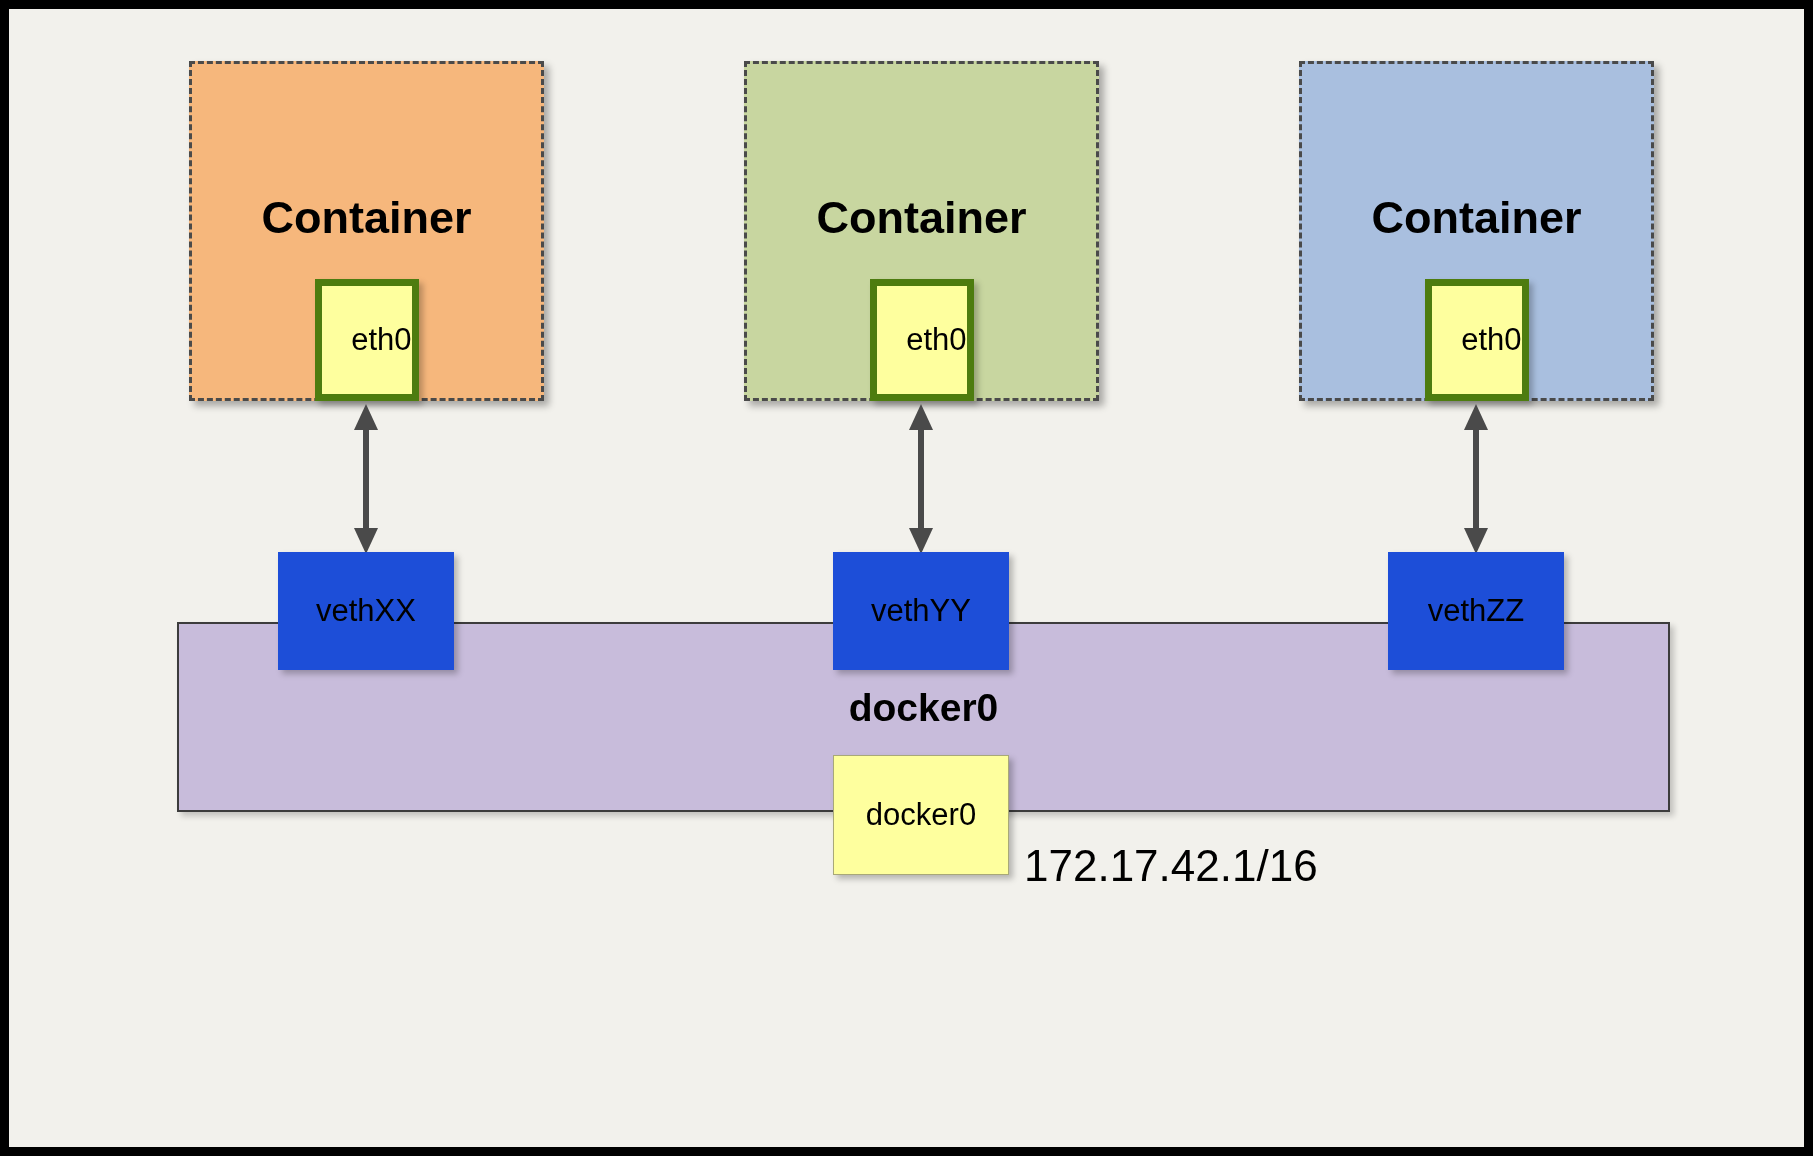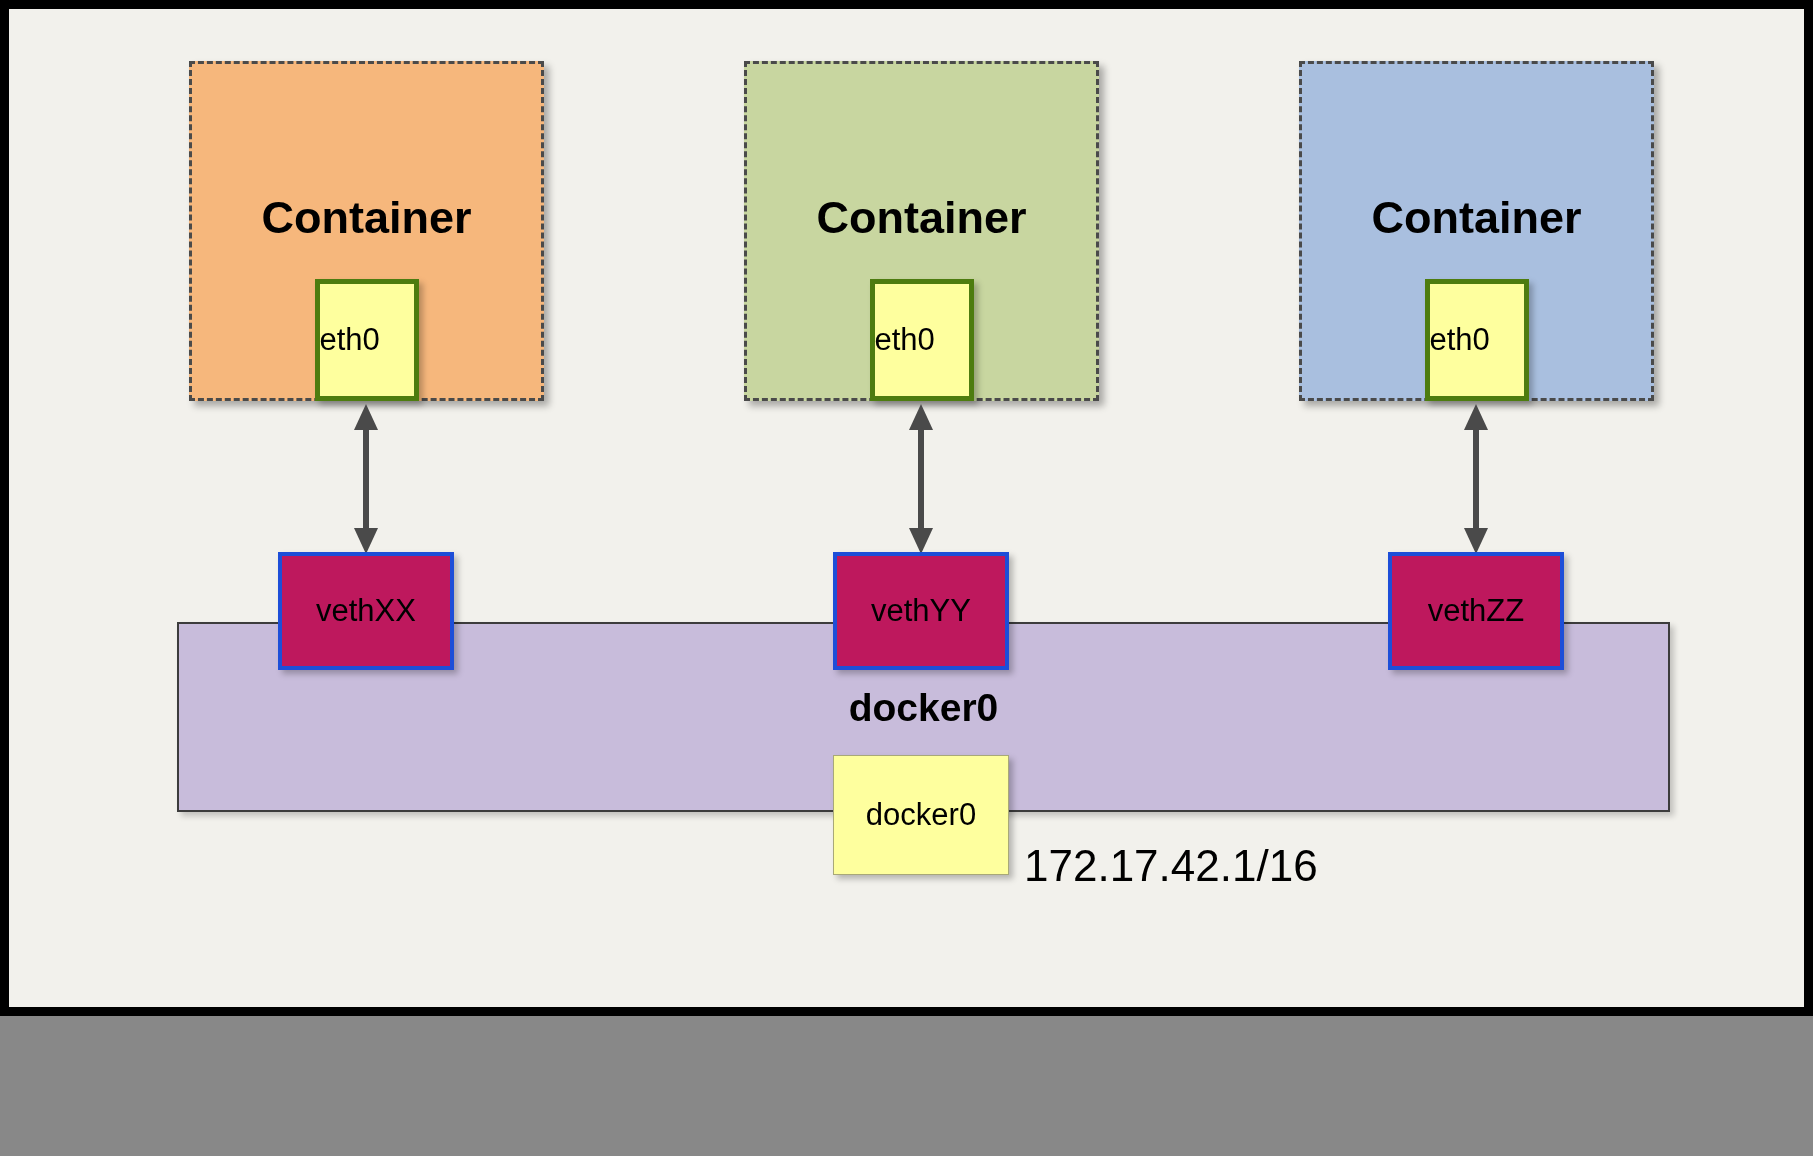--- a/index.html
+++ b/index.html
@@ -1,21 +1,21 @@
 <!DOCTYPE html>
 <html><head>
 <meta charset="utf-8">
 <style>
   html, body { margin: 0; padding: 0; background: #888; }
   * { box-sizing: border-box; }
 
   .canvas {
     position: relative;
     width: 1813px;
-    height: 1016px;
+    height: 1156px;
     background: #f2f1ec;
     border: 9px solid #000;
     font-family: "Liberation Sans", sans-serif;
     color: #000;
     overflow: hidden;
   }
 
   
   .container-box {
     position: absolute;
@@ -39,25 +39,25 @@
   }
 
   .iface-box {
     position: absolute;
     left: 50%;
     transform: translateX(-50%);
     bottom: -3px;
     width: 104px;
     height: 122px;
     background: #feff9e;
-    border: 5px solid #4d7c0f;
+    border: 7px solid #4d7c0f;
     box-shadow: 4px 4px 6px rgba(0,0,0,0.25);
     display: flex;
     align-items: center;
-    justify-content: flex-start;
+    justify-content: flex-end;
     font-size: 31px;
   }
 
   
   .veth-arrow {
     position: absolute;
     top: 394px;
     width: 44px;
     height: 152px;
   }
@@ -84,21 +84,21 @@
     font-size: 39px;
     font-weight: bold;
   }
 
   
   .veth-box {
     position: absolute;
     top: 543px;
     width: 176px;
     height: 118px;
-    background: #be185d;
+    background: #1d4ed8;
     border: 4px solid #1d4ed8;
     box-shadow: 4px 4px 6px rgba(0,0,0,0.25);
     display: flex;
     align-items: center;
     justify-content: center;
     font-size: 31px;
     z-index: 3;
   }
   .v1 { left: 269px; }
   .v2 { left: 824px; }

